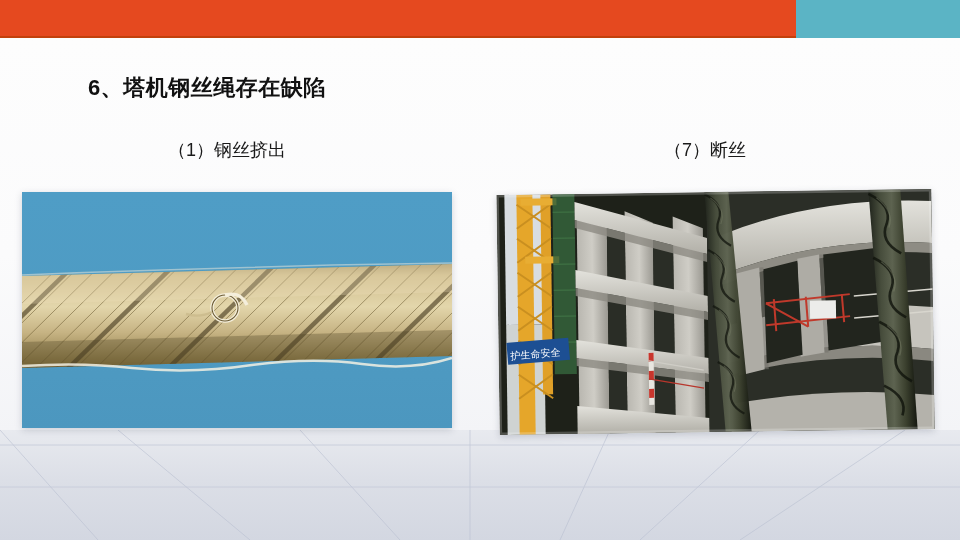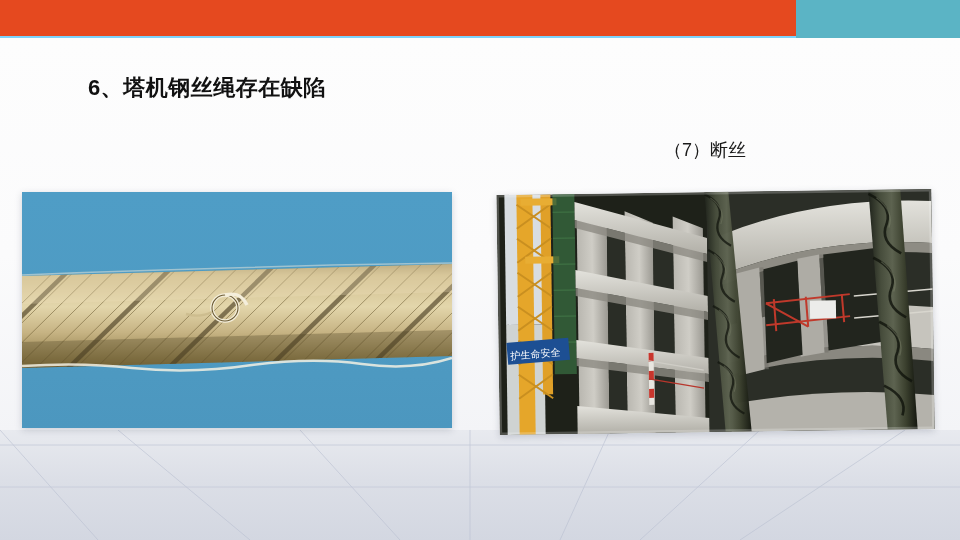--- a/index.html
+++ b/index.html
@@ -5,21 +5,21 @@
   html, body {
     margin: 0;
     padding: 0;
     background: #ffffff;
   }
   .slide {
     position: relative;
     width: 960px;
     height: 540px;
     overflow: hidden;
-    background: #7dd3fc;
+    background: #c2410c;
     font-family: "Liberation Sans", "DejaVu Sans", sans-serif;
   }
 
   
   .bar-orange {
     position: absolute;
     left: 0;
     top: 0;
     width: 796px;
     height: 36px;
@@ -110,20 +110,21 @@
       </g>
       <g stroke="#c3c8d8" stroke-width="0.9" fill="none" opacity="0.85">
         <line x1="0" y1="15" x2="960" y2="15"></line>
         <line x1="0" y1="57" x2="960" y2="57"></line>
       </g>
     </svg>
   </div>
 
   <div class="slide-title">6、塔机钢丝绳存在缺陷</div>
 
+  <div class="caption caption-left">（1）钢丝挤出</div>
   <div class="caption caption-right">（7）断丝</div>
 
   <div class="photo photo-rope">
     <svg viewBox="0 0 430 236" preserveAspectRatio="none">
       <defs>
         <linearGradient id="skyG" x1="0" y1="0" x2="0" y2="1">
           <stop offset="0%" stop-color="#4f9dc6"></stop>
           <stop offset="55%" stop-color="#4e9bc3"></stop>
           <stop offset="100%" stop-color="#4c97bf"></stop>
         </linearGradient>

